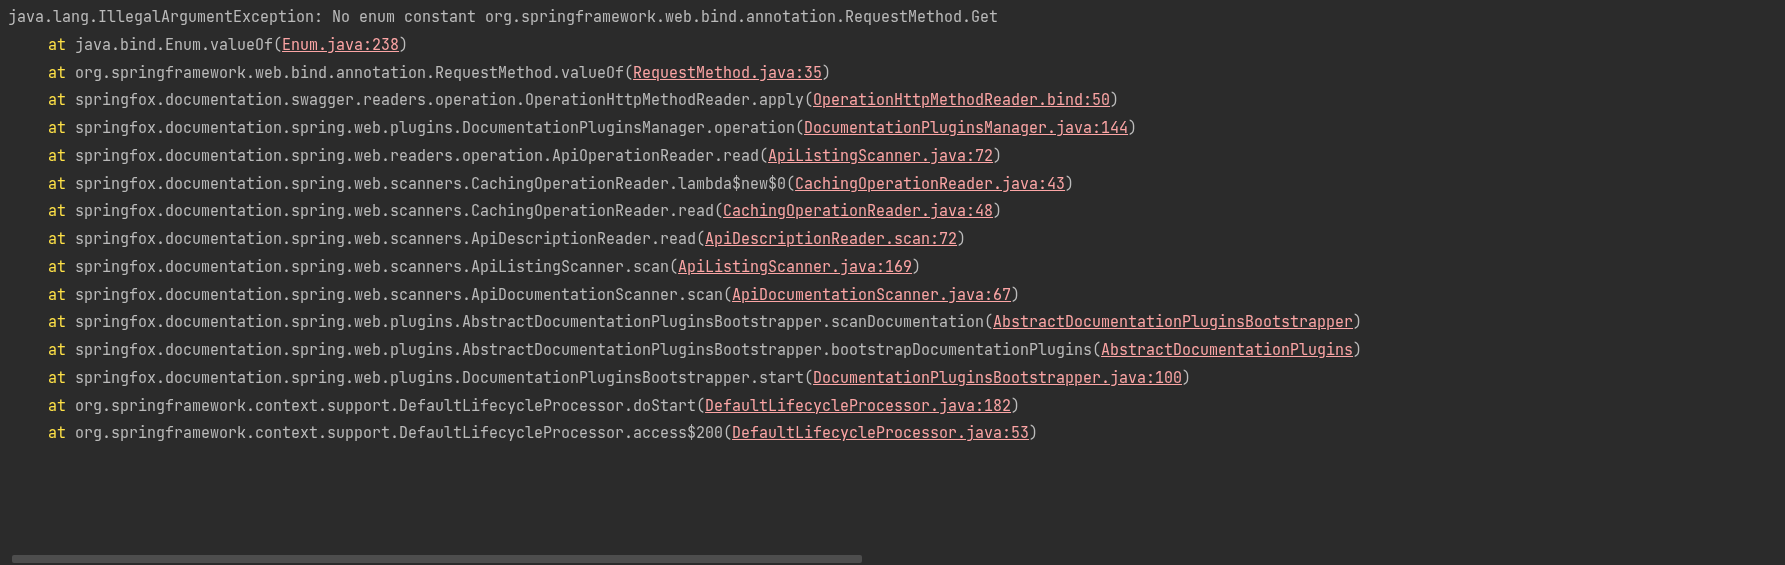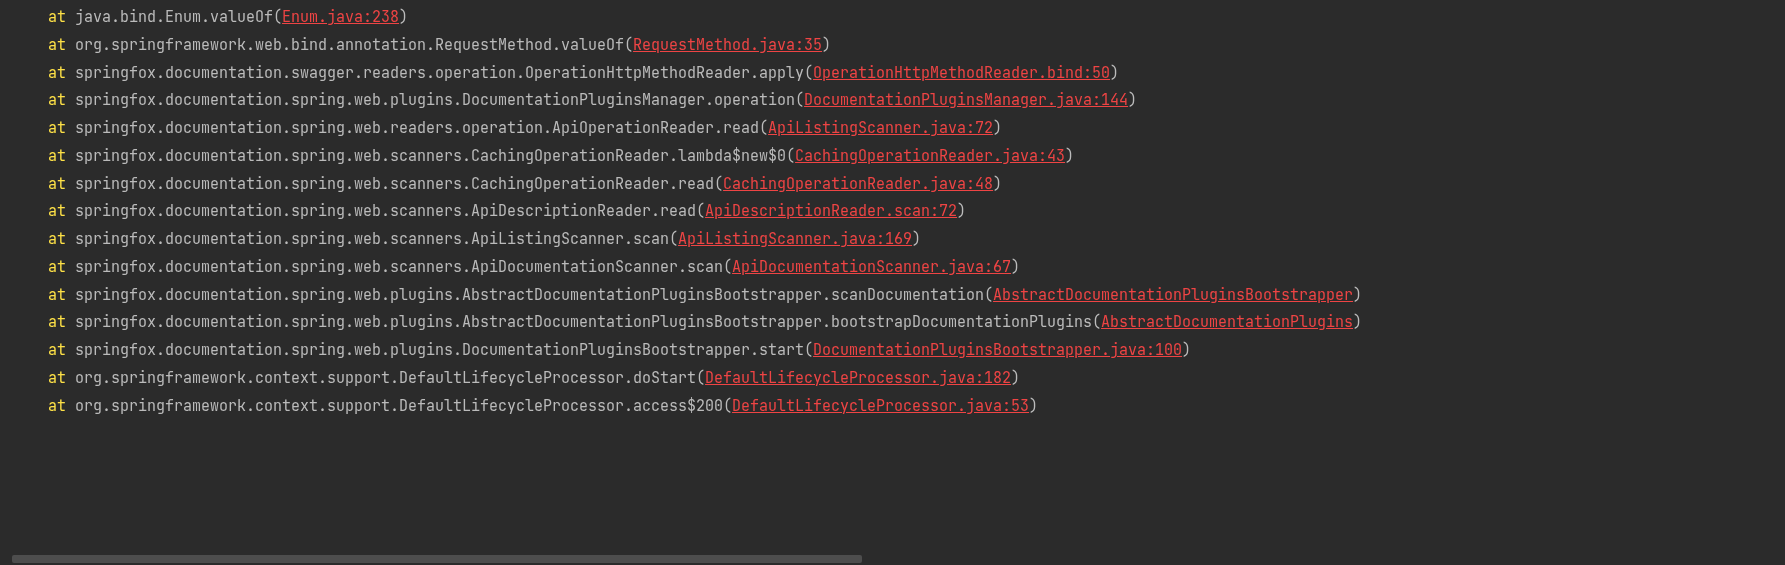--- a/index.html
+++ b/index.html
@@ -26,21 +26,21 @@
     .at-keyword {
       color: #fde047;
     }
     .method-path {
       color: #bbbbbb;
     }
     .paren {
       color: #bbbbbb;
     }
     .source-link {
-      color: #ef4444;
+      color: #fca5a5;
       text-decoration: underline;
       cursor: pointer;
     }
     .scrollbar-area {
       position: fixed;
       bottom: 0;
       left: 0;
       right: 0;
       height: 12px;
       background: #2b2b2b;
@@ -59,20 +59,21 @@
       padding-left: 40px;
       opacity: 0.3;
       overflow: hidden;
       height: 10px;
     }
   </style>
 </head>
 <body>
 
 <div>
+  <div class="exception-line">java.lang.IllegalArgumentException: No enum constant org.springframework.web.bind.annotation.RequestMethod.Get</div>
   <div id="frames-container">
       <div class="stack-line"><span class="at-keyword">at </span><span class="method-path">java.bind.Enum.valueOf</span><span class="paren">(</span><span class="source-link">Enum.java:238</span><span class="paren">)</span></div>
       <div class="stack-line"><span class="at-keyword">at </span><span class="method-path">org.springframework.web.bind.annotation.RequestMethod.valueOf</span><span class="paren">(</span><span class="source-link">RequestMethod.java:35</span><span class="paren">)</span></div>
       <div class="stack-line"><span class="at-keyword">at </span><span class="method-path">springfox.documentation.swagger.readers.operation.OperationHttpMethodReader.apply</span><span class="paren">(</span><span class="source-link">OperationHttpMethodReader.bind:50</span><span class="paren">)</span></div>
       <div class="stack-line"><span class="at-keyword">at </span><span class="method-path">springfox.documentation.spring.web.plugins.DocumentationPluginsManager.operation</span><span class="paren">(</span><span class="source-link">DocumentationPluginsManager.java:144</span><span class="paren">)</span></div>
       <div class="stack-line"><span class="at-keyword">at </span><span class="method-path">springfox.documentation.spring.web.readers.operation.ApiOperationReader.read</span><span class="paren">(</span><span class="source-link">ApiListingScanner.java:72</span><span class="paren">)</span></div>
       <div class="stack-line"><span class="at-keyword">at </span><span class="method-path">springfox.documentation.spring.web.scanners.CachingOperationReader.lambda$new$0</span><span class="paren">(</span><span class="source-link">CachingOperationReader.java:43</span><span class="paren">)</span></div>
       <div class="stack-line"><span class="at-keyword">at </span><span class="method-path">springfox.documentation.spring.web.scanners.CachingOperationReader.read</span><span class="paren">(</span><span class="source-link">CachingOperationReader.java:48</span><span class="paren">)</span></div>
       <div class="stack-line"><span class="at-keyword">at </span><span class="method-path">springfox.documentation.spring.web.scanners.ApiDescriptionReader.read</span><span class="paren">(</span><span class="source-link">ApiDescriptionReader.scan:72</span><span class="paren">)</span></div>
       <div class="stack-line"><span class="at-keyword">at </span><span class="method-path">springfox.documentation.spring.web.scanners.ApiListingScanner.scan</span><span class="paren">(</span><span class="source-link">ApiListingScanner.java:169</span><span class="paren">)</span></div>

